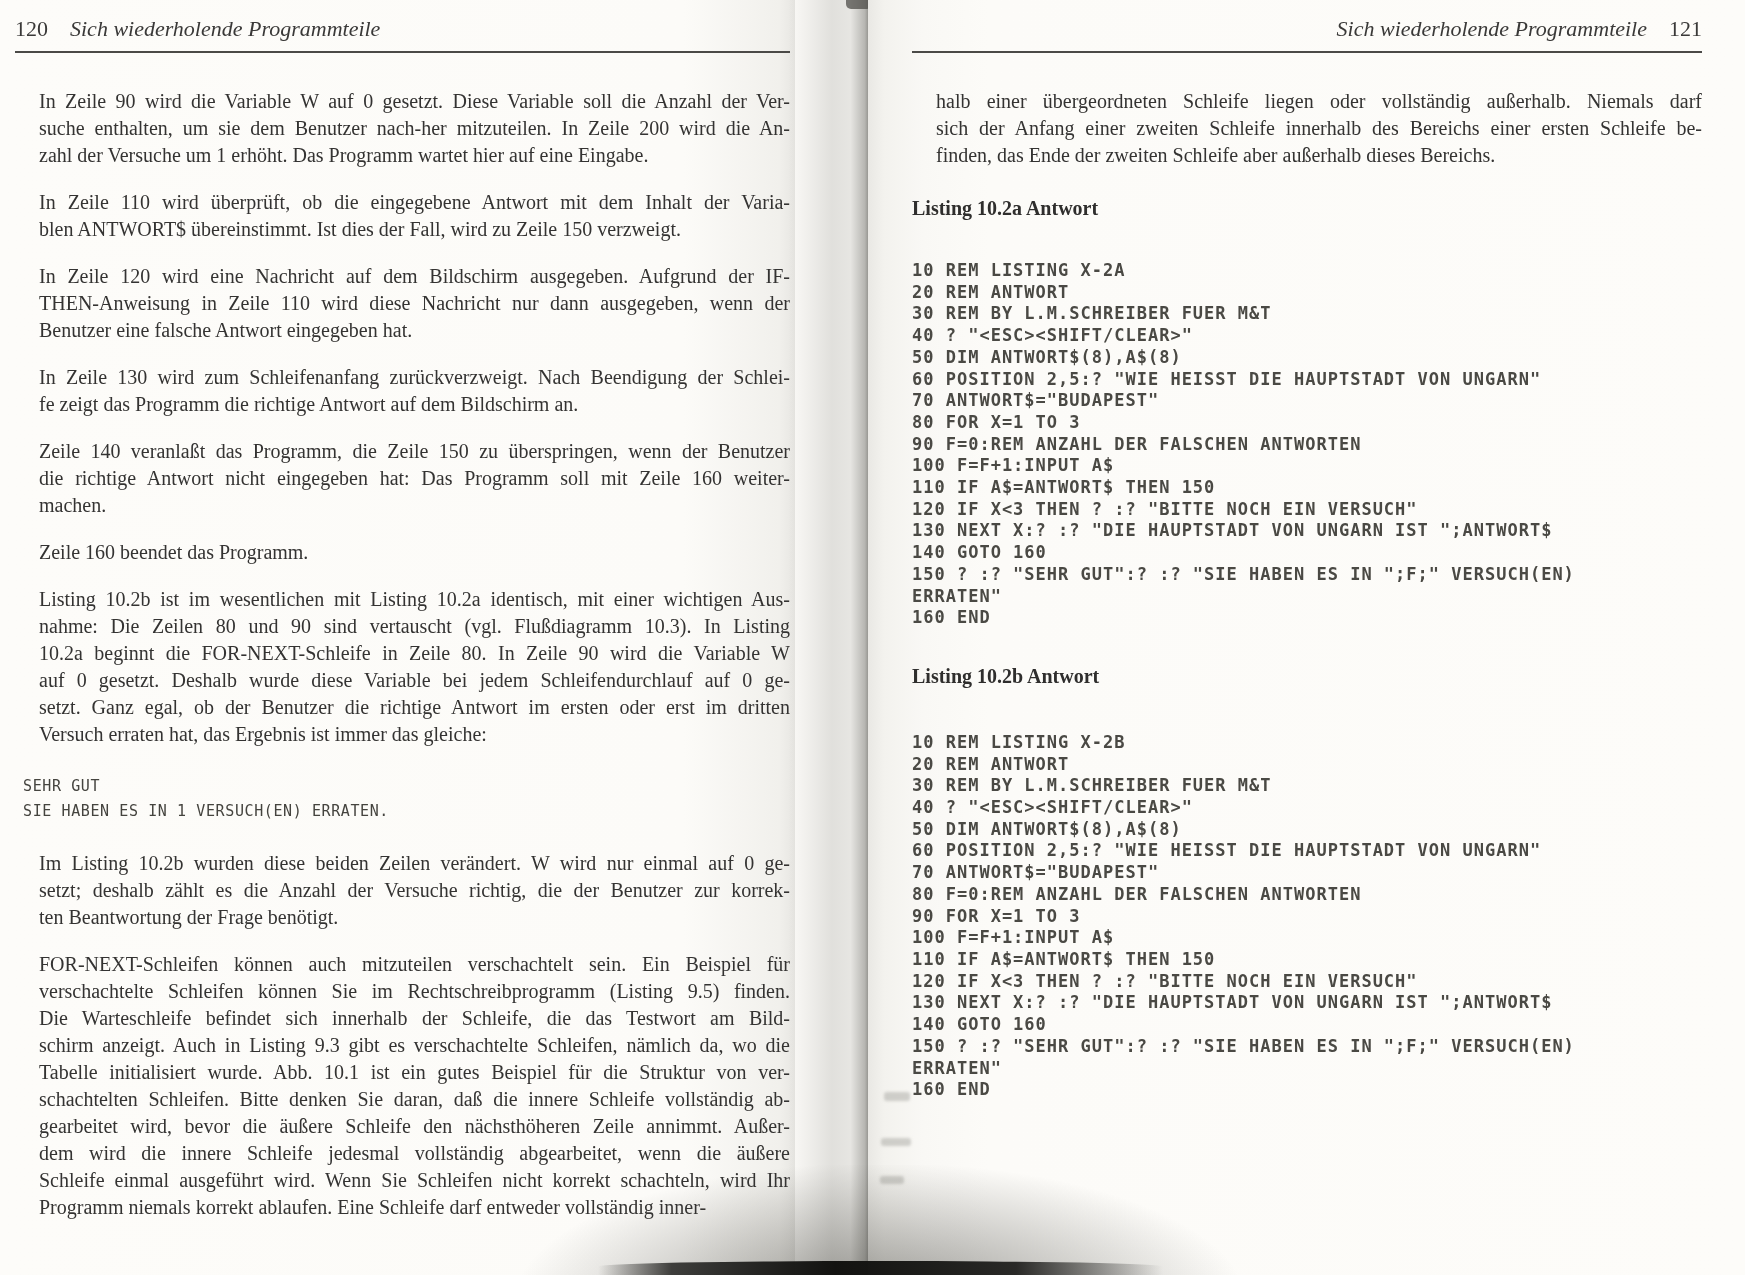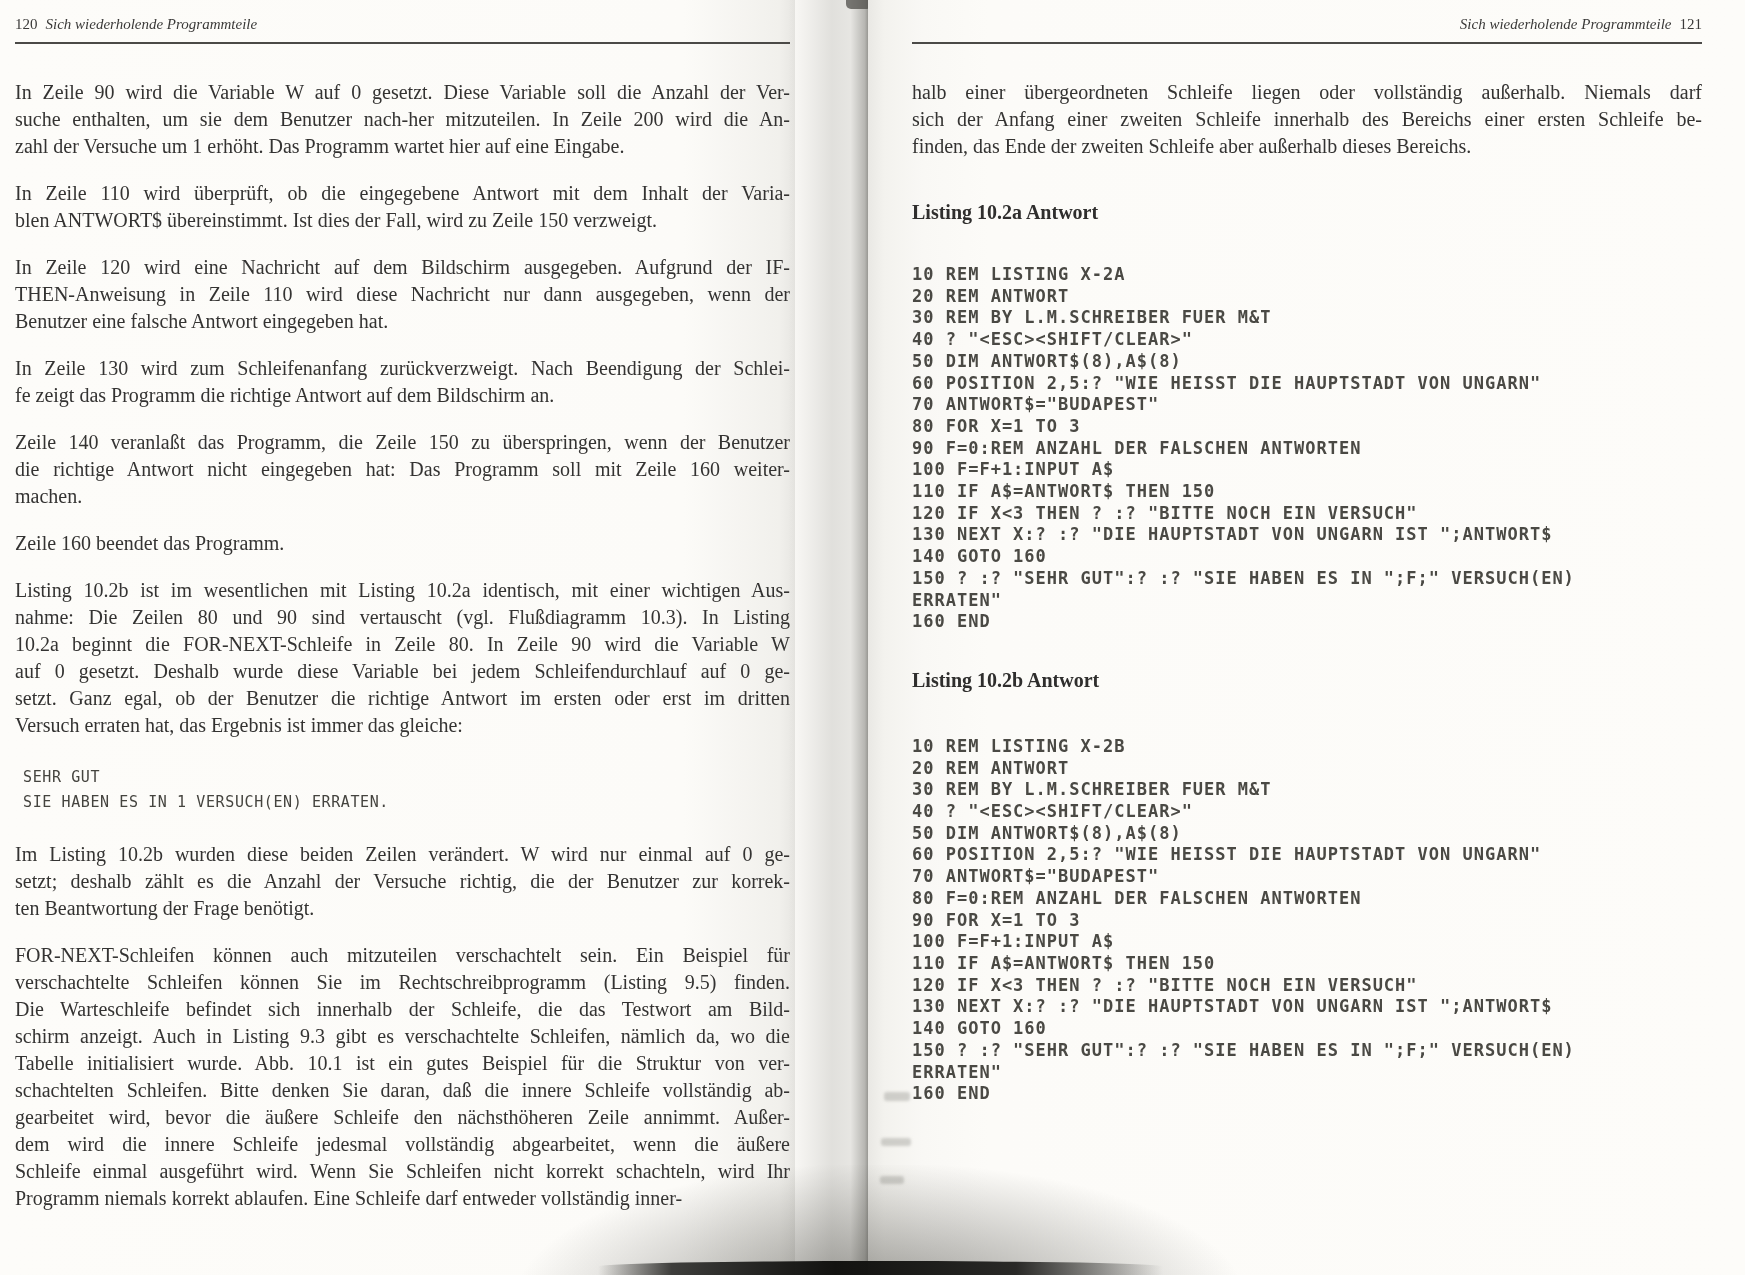--- a/index.html
+++ b/index.html
@@ -36,55 +36,55 @@
     position:absolute; left:598px; bottom:0; width:565px; height:14px;
     border-radius:100% 100% 0 0 / 11px 11px 0 0;
     background:linear-gradient(to right,
       rgba(20,20,18,0) 0%, rgba(20,20,18,.78) 13%, #131311 42%,
       rgba(20,20,18,.88) 74%, rgba(20,20,18,0) 100%);
   }
   .smudge { position:absolute; background:rgba(125,124,118,.32); filter:blur(1.5px); border-radius:3px; }
 
   
   .lp-header, .rp-header {
-    display:flex; align-items:baseline; gap:8px; font-size:15px; color:#3a3938;
+    display:flex; align-items:baseline; gap:22px; font-size:22px; color:#3a3938;
   }
   .rp-header { justify-content:flex-end; }
   .running-title { font-style:italic; }
   .folio { font-style:normal; }
   .header-rule { border:0; border-top:2px solid #4b4a47; margin:9px 0 0 0; }
 
   
   .left-content  { position:absolute; left:15px; top:16px; width:775px;  }
   .right-content { position:absolute; left:44px; top:16px; width:790px; }
 
   .left-flow  { margin-top:35px; }
   .right-flow { }
 
   
-  .para { font-size:20px; line-height:27px; color:#343332; }
+  .para { font-size:20px; line-height:27px; color:#343332;margin-left:24px; }
   .left-flow .para { margin-bottom:20px; }
   .jline { text-align:justify; text-align-last:justify; white-space:nowrap; overflow:hidden; }
   .para .jline:last-child { text-align-last:left; }
 
   
   .code-sample {
     margin:26px 8px; font-family:"DejaVu Sans Mono", monospace;
     font-size:15px; line-height:25px; letter-spacing:.6px; color:#45443f; white-space:pre;
   }
   .listing-caption { font-weight:bold; font-size:20px; line-height:28px; color:#2f2e2d; }
   .code-listing {
     font-family:"DejaVu Sans Mono", monospace; font-size:17px; line-height:21.7px;
     letter-spacing:1px; color:#4a4944;
   }
   .code-line { white-space:pre; }
 
   
   .right-flow > :nth-child(1) { margin-top:35px; }
-  .right-flow > :nth-child(2) { margin-top:38px; }
+  .right-flow > :nth-child(2) { margin-top:25px; }
   .right-flow > :nth-child(3) { margin-top:38px;font-weight:bold; }
   .right-flow > :nth-child(4) { margin-top:33px; }
   .right-flow > :nth-child(5) { margin-top:42px;font-weight:bold; }
 </style>
 </head>
 <body>
 
 <div class="scan">
 
   <div class="page-left">

